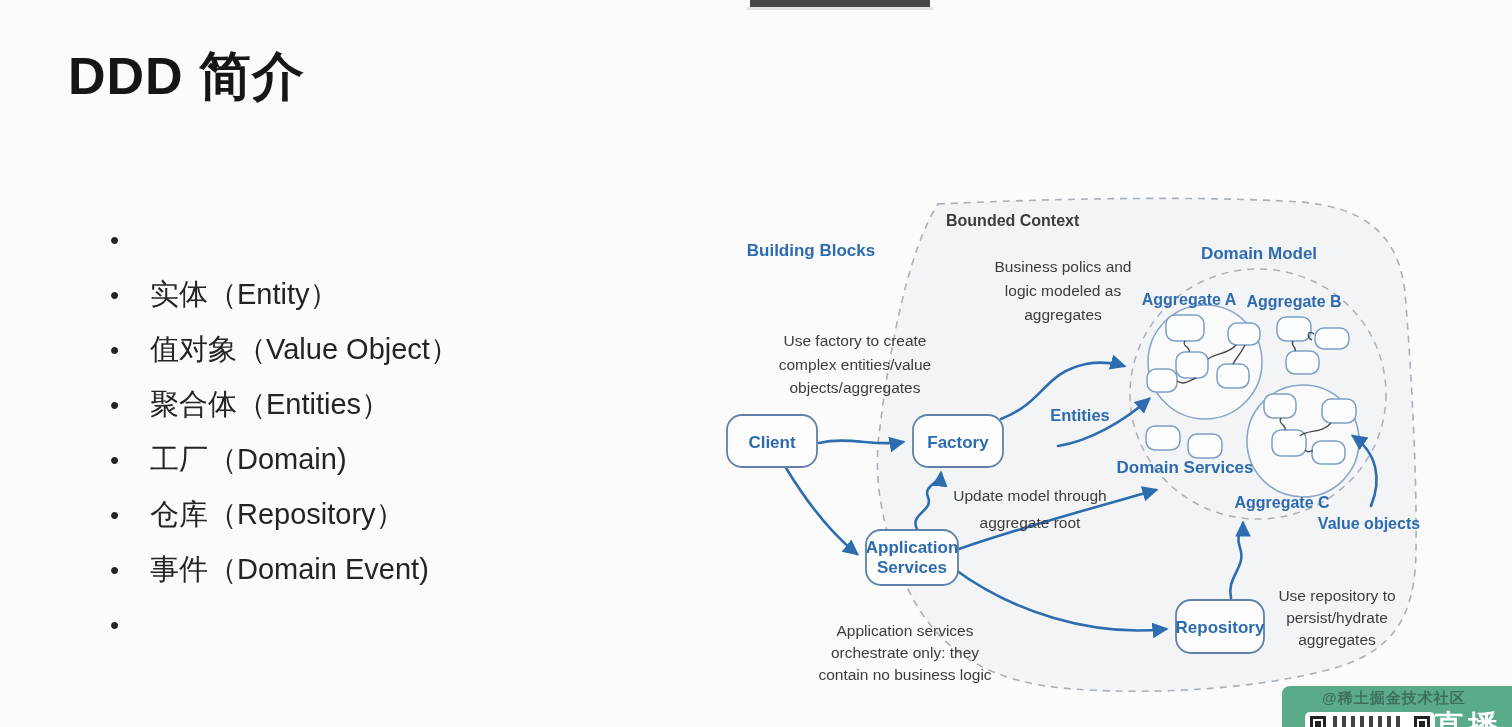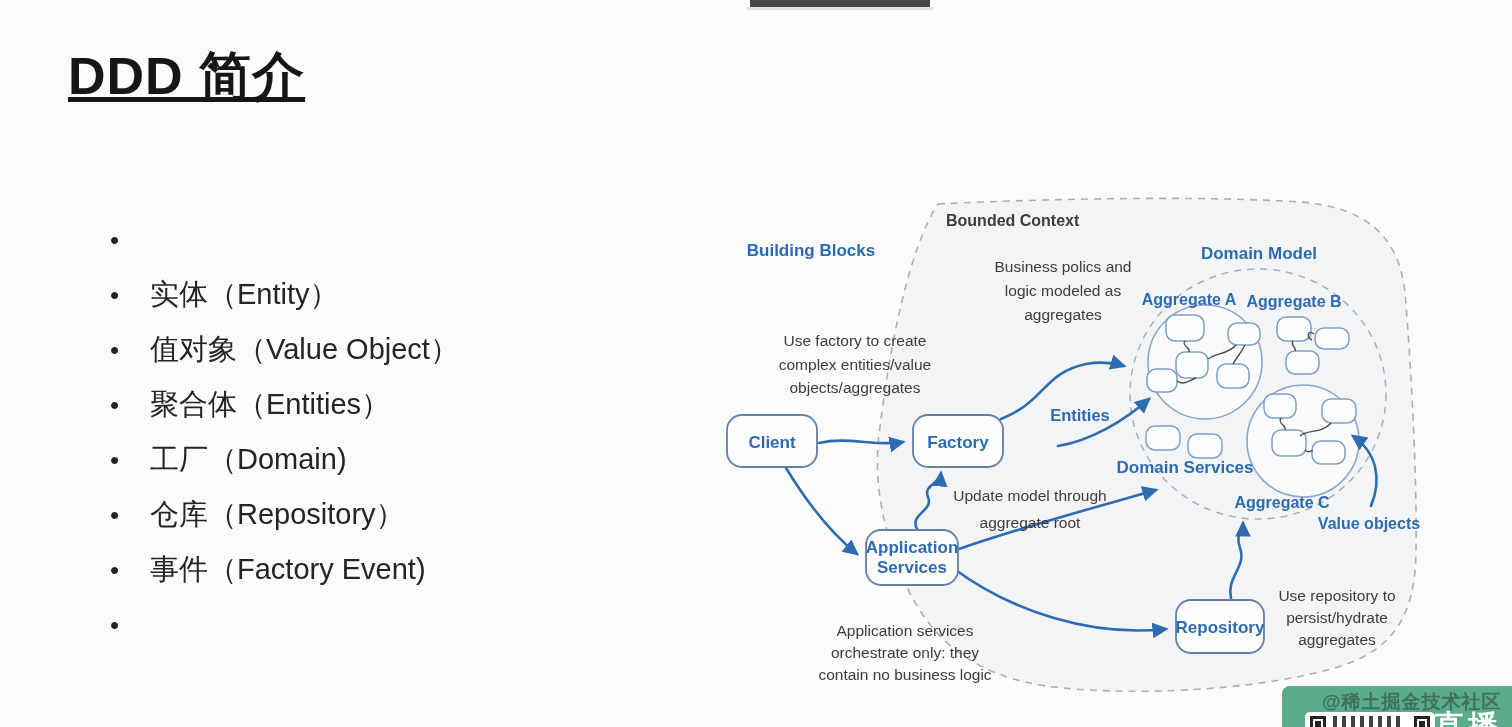--- a/index.html
+++ b/index.html
@@ -11,21 +11,21 @@
     color:#232323;
   }
 
   
   .topbar { position:absolute; left:750px; top:0; width:180px; height:7px; background:#474747; }
   .topbar-shadow { position:absolute; left:747px; top:7px; width:186px; height:3px; background:#d9d9d9; opacity:.75; }
 
   
   .slide-title {
     position:absolute; left:68px; top:42px;
-    font-size:52px; font-weight:700; color:#161616; letter-spacing:1px;text-decoration:underline;
+    font-size:52px; font-weight:700; color:#161616; letter-spacing:1px;
   }
 
   
   .bullets { position:absolute; left:110px; top:212px; list-style:none; }
   .bullets li {
     height:55px; display:flex; align-items:center;
     font-size:29px; color:#242424;
   }
   .bullets li .dot {
     width:40px; font-size:26px; color:#242424; line-height:1;
@@ -39,21 +39,21 @@
   .note { font-size:15.5px; fill:#3c3c3c; font-weight:500; }
   .node-label { font-weight:700; fill:#2d6bb1; font-size:17px; text-anchor:middle; }
 
   
   .watermark {
     position:absolute; left:1282px; top:686px; width:230px; height:46px;
     background:#5aab89; border-radius:8px 0 0 0;
   }
   .wm-label {
     position:absolute; left:40px; top:3px;
-    font-size:19px; font-weight:600; letter-spacing:1px;
+    font-size:15px; font-weight:600; letter-spacing:1px;
     color:rgba(47,76,66,0.62);
   }
   .wm-qr {
     position:absolute; left:23px; top:26px; width:130px; height:34px;
     background:#ffffff; border-radius:5px;
   }
   .qr-f { position:absolute; top:4px; width:16px; height:16px; border:3px solid #222; background:#fff; }
   .qr-f::after { content:""; position:absolute; inset:2px; background:#222; }
   .qr-f.left { left:5px; }
   .qr-f.right { right:5px; }
@@ -96,21 +96,21 @@
   <li>
       <span class="dot">•</span>
       <span>工厂（Domain)</span>
     </li>
   <li>
       <span class="dot">•</span>
       <span>仓库（Repository）</span>
     </li>
   <li>
       <span class="dot">•</span>
-      <span>事件（Factory Event)</span>
+      <span>事件（Domain Event)</span>
     </li>
   <li>
       <span class="dot">•</span>
     </li>
 </ul>
 
 <svg class="diagram-svg" viewBox="700 185 760 542">
   <defs>
     <marker id="ah" markerWidth="7" markerHeight="7" refX="5.2" refY="3" orient="auto">
       <path d="M0,0 L6.2,3 L0,6 Z" fill="#2e6cb0"></path>

